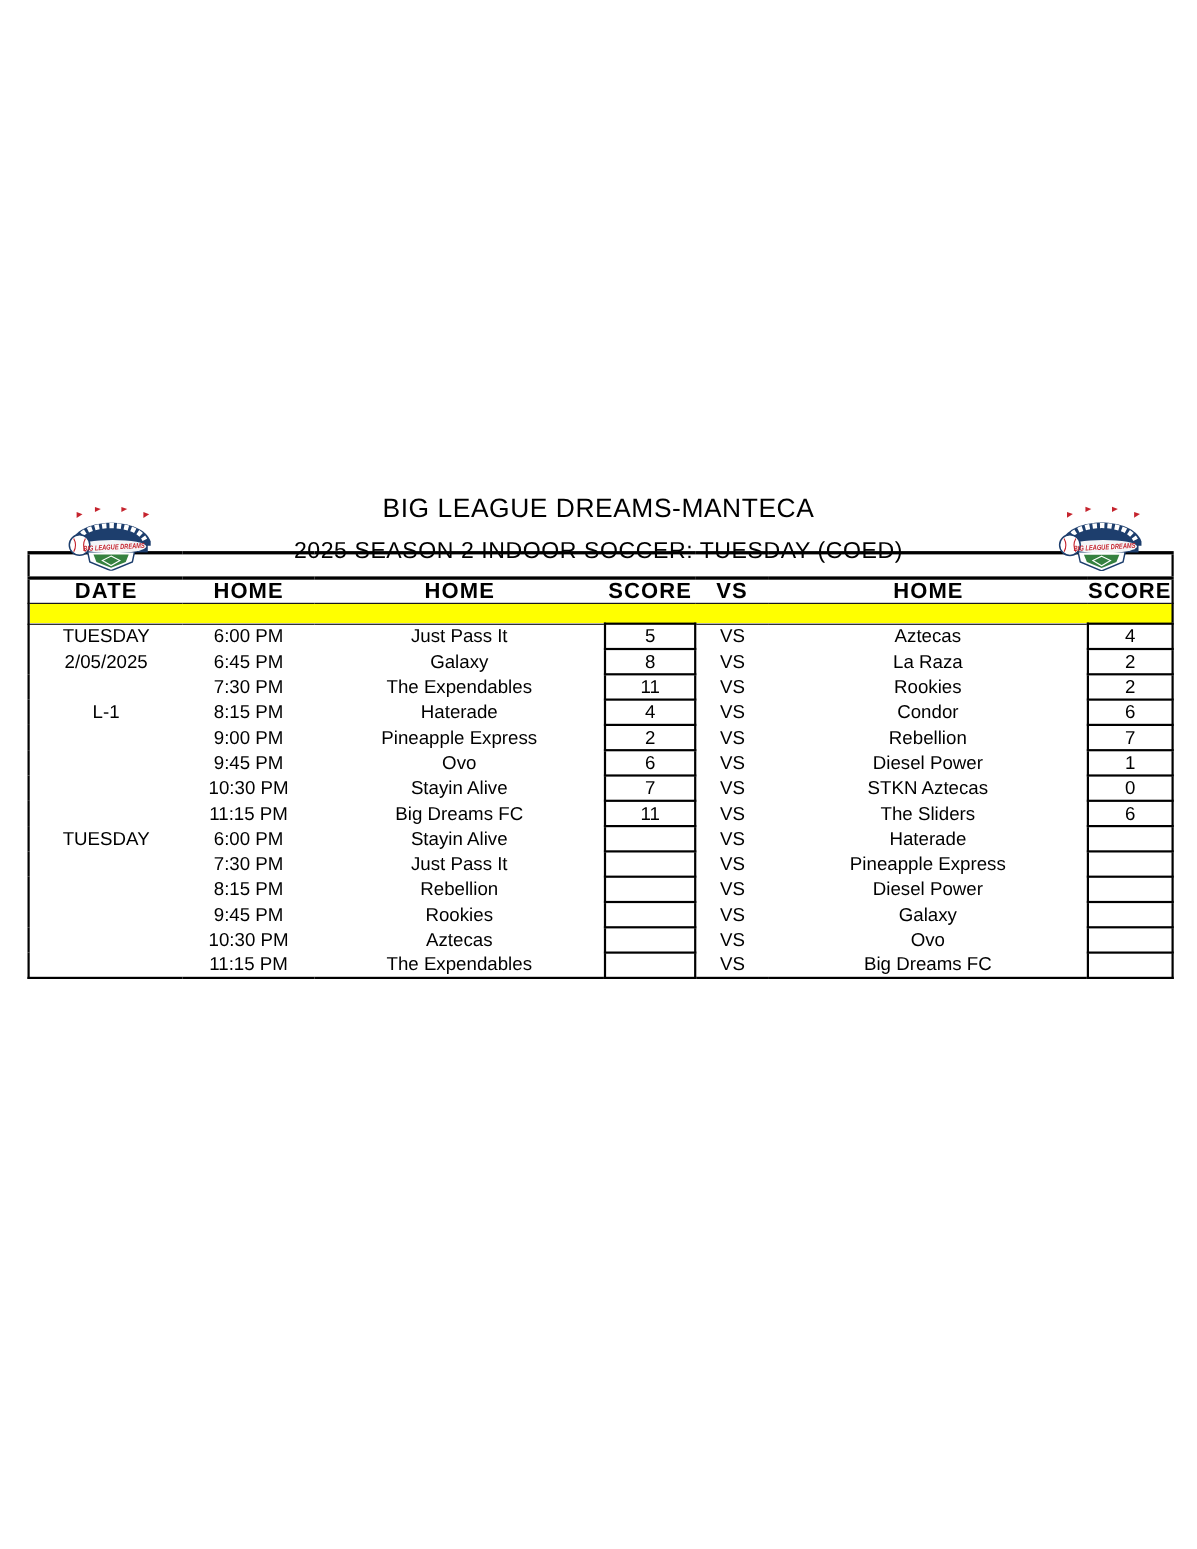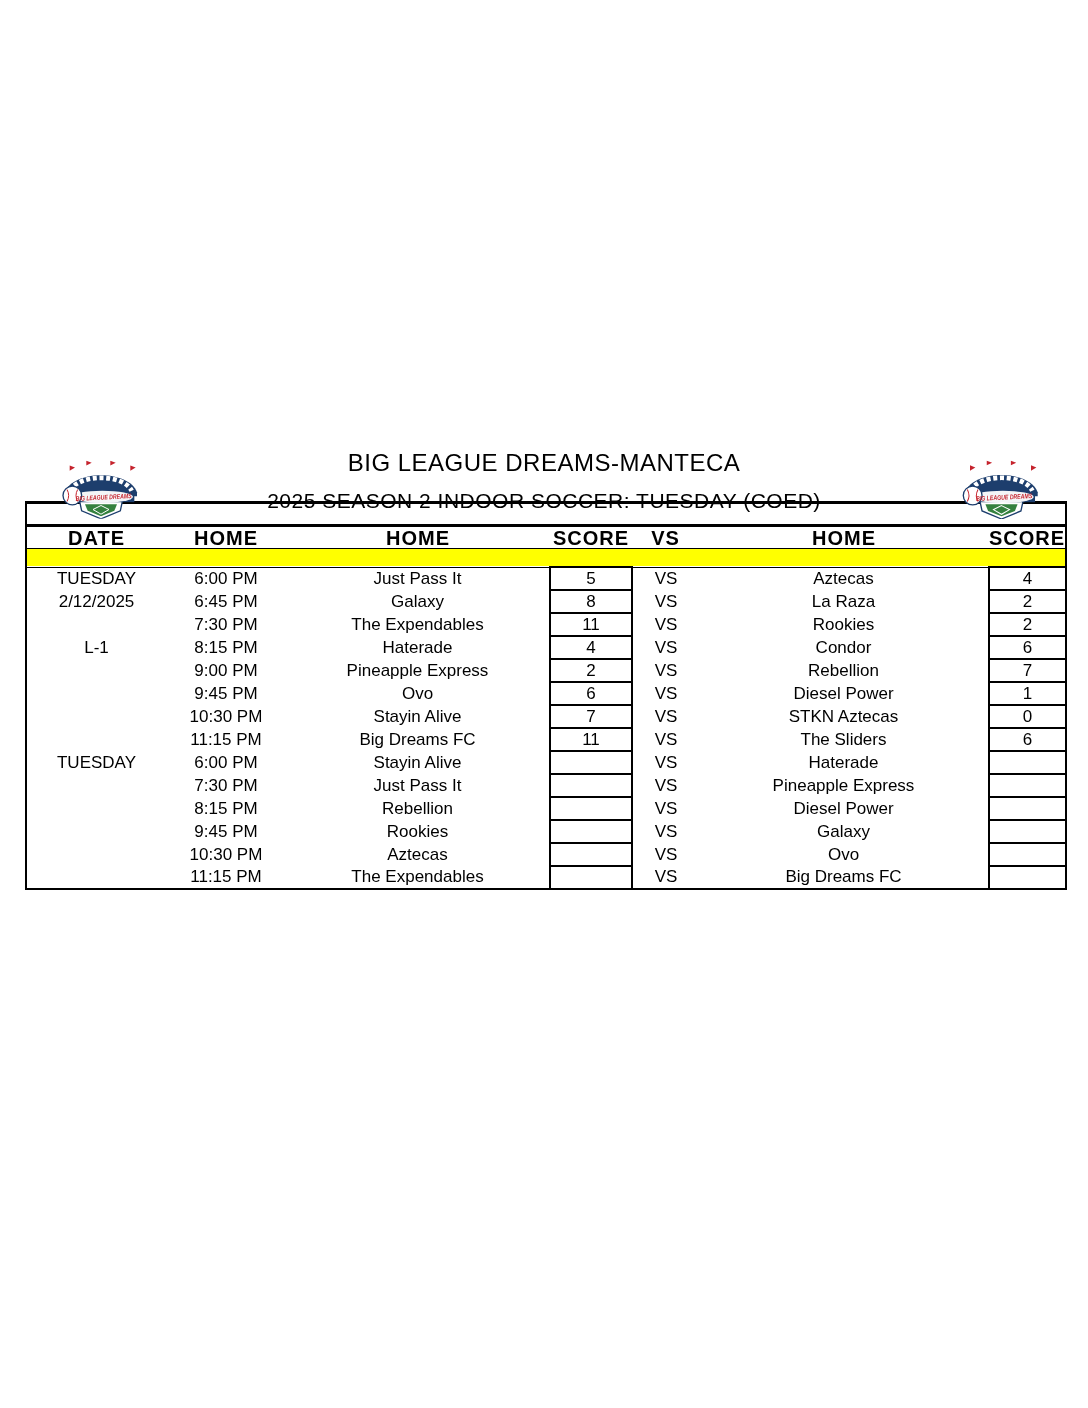--- a/index.html
+++ b/index.html
@@ -122,21 +122,21 @@
     <tr class="game-row">
       <td>TUESDAY</td>
       <td>6:00 PM</td>
       <td>Just Pass It</td>
       <td class="score-box">5</td>
       <td>VS</td>
       <td>Aztecas</td>
       <td class="score-box">4</td>
     </tr>
     <tr class="game-row">
-      <td>2/12/2025</td>
+      <td>2/05/2025</td>
       <td>6:45 PM</td>
       <td>Galaxy</td>
       <td class="score-box">8</td>
       <td>VS</td>
       <td>La Raza</td>
       <td class="score-box">2</td>
     </tr>
     <tr class="game-row">
       <td></td>
       <td>7:30 PM</td>

